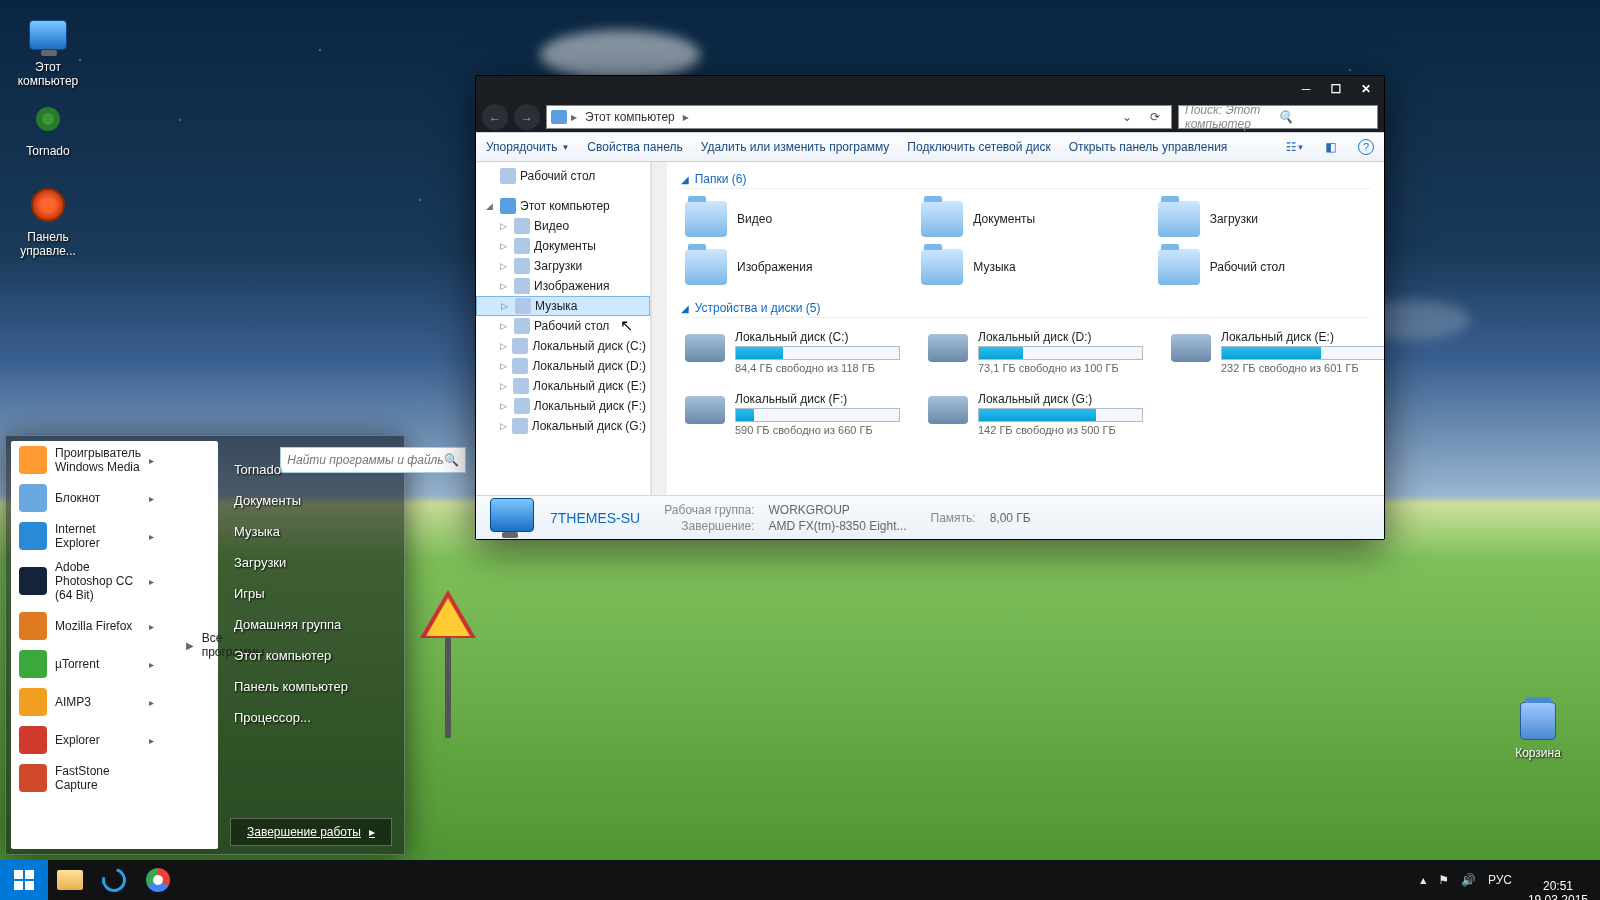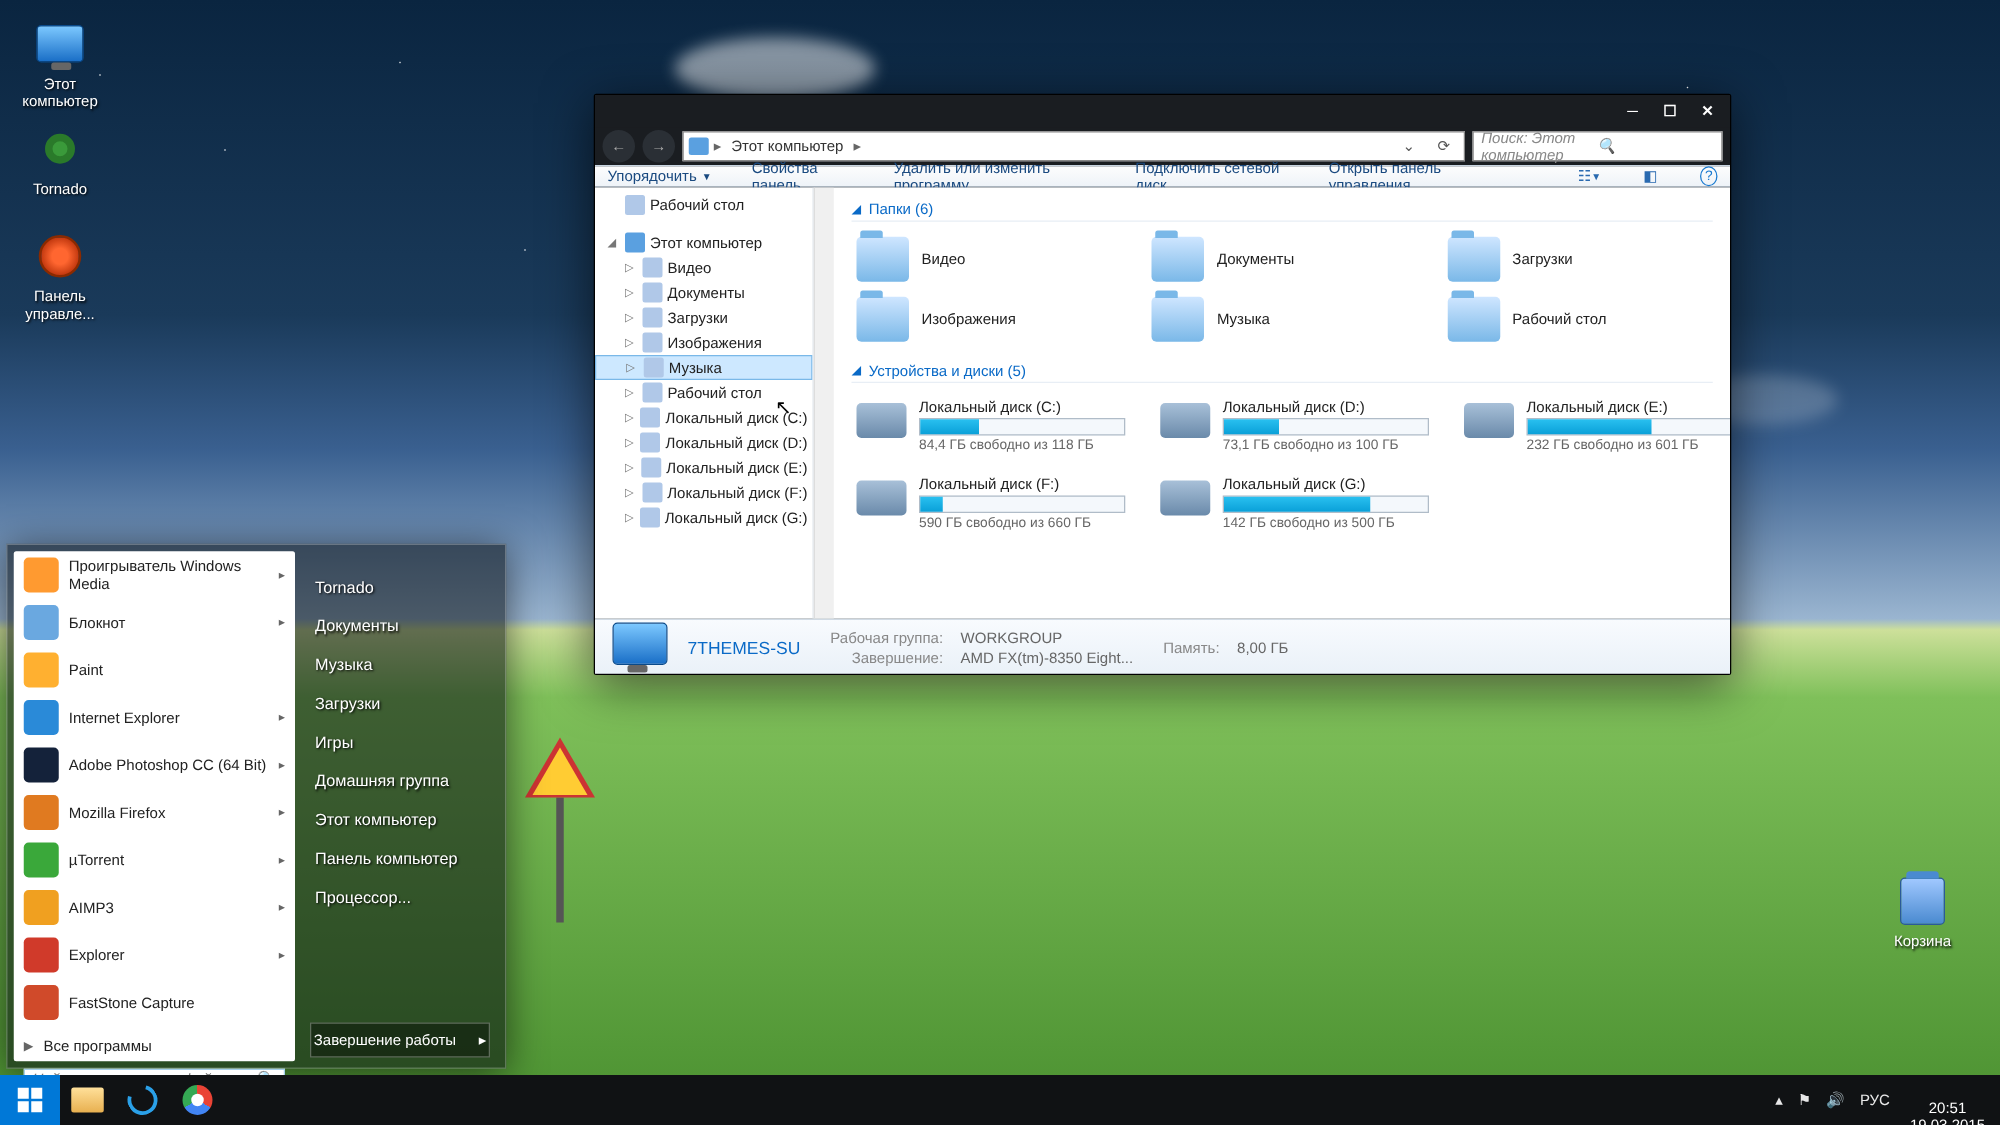--- a/index.html
+++ b/index.html
@@ -23,44 +23,44 @@
 
 .taskbar{position:absolute;bottom:0;left:0;right:0;height:40px;background:#101214;display:flex;align-items:center;}
 .start-btn{width:48px;height:40px;display:flex;align-items:center;justify-content:center;background:#0078d7;cursor:pointer;}
 .start-btn svg{width:20px;height:20px;}
 .tb-item{width:44px;height:40px;display:flex;align-items:center;justify-content:center;cursor:pointer;}
 .tray{margin-left:auto;display:flex;align-items:center;color:#fff;padding-right:8px;gap:12px;}
 .tray .tray-ic{opacity:.9;cursor:pointer;}
 .tray .clock{text-align:center;line-height:14px;font-size:11px;padding:0 4px;margin-top:26px;}
 
 .start-menu{position:absolute;left:5px;bottom:45px;width:400px;height:420px;background:rgba(10,14,18,.55);border:1px solid rgba(255,255,255,.25);display:flex;box-shadow:0 4px 30px rgba(0,0,0,.6);}
-.sm-left{width:225px;background:#fff;display:flex;flex-direction:column;border-radius:2px;margin:5px 0 5px 5px;}
+.sm-left{width:207px;background:#fff;display:flex;flex-direction:row;border-radius:2px;margin:5px 0 5px 5px;}
 .sm-prog{display:flex;align-items:center;padding:5px 8px;gap:8px;cursor:pointer;color:#222;}
 .sm-prog .pi{width:28px;height:28px;border-radius:4px;flex-shrink:0;display:flex;align-items:center;justify-content:center;font-size:10px;color:#fff;font-weight:bold;}
 .sm-prog .pl{flex:1;font-size:12px;line-height:14px;}
 .sm-prog .arr{color:#666;font-size:10px;}
 .sm-sep{height:1px;background:#ddd;margin:2px 8px;}
 .sm-search{margin:6px 8px;height:26px;border:1px solid #a5cfe8;display:flex;align-items:center;padding:0 6px;background:#fff;}
 .sm-search input{border:none;outline:none;flex:1;font-style:italic;color:#666;font-size:12px;}
 .sm-right{flex:1;display:flex;flex-direction:column;padding:18px 12px 8px;color:#fff;}
 .sm-right .rl{padding:8px 4px;cursor:pointer;font-size:13px;text-shadow:1px 1px 2px #000;}
-.sm-shutdown{margin-top:auto;background:rgba(0,0,0,.4);border:1px solid rgba(255,255,255,.3);padding:6px 2px;display:flex;align-items:center;justify-content:space-between;cursor:pointer;font-size:12px;}
+.sm-shutdown{margin-top:auto;background:rgba(0,0,0,.4);border:1px solid rgba(255,255,255,.3);padding:6px 16px;display:flex;align-items:center;justify-content:space-between;cursor:pointer;font-size:12px;text-decoration:underline;}
 
 .explorer{position:absolute;left:475px;top:75px;width:910px;height:465px;background:#1a1d21;border:1px solid #000;box-shadow:0 8px 40px rgba(0,0,0,.6);display:flex;flex-direction:column;border-radius:2px;}
 .exp-titlebar{height:26px;background:#1a1d21;display:flex;justify-content:flex-end;align-items:center;padding-right:4px;gap:2px;}
 .exp-titlebar .wbtn{width:28px;height:18px;display:flex;align-items:center;justify-content:center;color:#fff;cursor:pointer;font-weight:bold;}
 .exp-nav{height:30px;background:#1a1d21;display:flex;align-items:center;padding:0 6px;gap:6px;}
 .nav-btn{width:26px;height:26px;border-radius:50%;background:#2a2f35;display:flex;align-items:center;justify-content:center;color:#aaa;cursor:pointer;}
 .addr-bar{flex:1;height:24px;background:#fff;display:flex;align-items:center;padding:0 4px;gap:4px;border:1px solid #888;color:#333;}
 .addr-bar .crumb{padding:0 4px;cursor:pointer;}
 .addr-bar .sep{color:#666;}
 .addr-ref{width:24px;text-align:center;cursor:pointer;color:#555;}
 .search-box{width:200px;height:24px;background:#fff;border:1px solid #888;display:flex;align-items:center;padding:0 6px;color:#888;font-style:italic;}
 .search-box span{flex:1;}
-.exp-toolbar{height:18px;background:linear-gradient(#fdfdfd,#eef3f8);border-top:1px solid #c8d4e0;border-bottom:1px solid #c8d4e0;display:flex;align-items:center;padding:0 10px;gap:32px;color:#1a4a80;}
+.exp-toolbar{height:30px;background:linear-gradient(#fdfdfd,#eef3f8);border-top:1px solid #c8d4e0;border-bottom:1px solid #c8d4e0;display:flex;align-items:center;padding:0 10px;gap:18px;color:#1a4a80;}
 .exp-toolbar .tbtn{cursor:pointer;display:flex;align-items:center;gap:4px;font-size:12px;}
 .exp-toolbar .spacer{flex:1;}
 .exp-toolbar .ti{width:18px;height:18px;display:flex;align-items:center;justify-content:center;cursor:pointer;color:#2a6ab0;}
 .exp-body{flex:1;display:flex;background:#fff;overflow:hidden;}
 .exp-tree{width:175px;border-right:1px solid #e0e6ec;overflow:auto;padding:4px 0;color:#222;}
 .tree-item{display:flex;align-items:center;padding:2px 4px 2px 16px;gap:4px;cursor:pointer;white-space:nowrap;}
 .tree-item.lvl1{padding-left:10px;}
 .tree-item.lvl2{padding-left:24px;}
 .tree-item.sel{background:#cde8ff;border:1px solid #7ab8e8;padding-top:1px;padding-bottom:1px;}
 .tree-item .exp-arr{width:10px;color:#777;font-size:9px;}
@@ -139,24 +139,20 @@
           <div class="pi" style="background:#ff9a30;"></div>
           <div class="pl">Проигрыватель Windows Media</div>
           <span class="arr">▸</span>
         </div>
         <div class="sm-prog">
           <div class="pi" style="background:#6aa8e0;"></div>
           <div class="pl">Блокнот</div>
           <span class="arr">▸</span>
         </div>
         <div class="sm-prog">
-          <div class="pi" style="background:#ffb030;"></div>
-          <div class="pl">Paint</div>
-        </div>
-        <div class="sm-prog">
           <div class="pi" style="background:#2a8ad8;"></div>
           <div class="pl">Internet Explorer</div>
           <span class="arr">▸</span>
         </div>
         <div class="sm-prog">
           <div class="pi" style="background:#14223a;"></div>
           <div class="pl">Adobe Photoshop CC (64 Bit)</div>
           <span class="arr">▸</span>
         </div>
         <div class="sm-prog">

